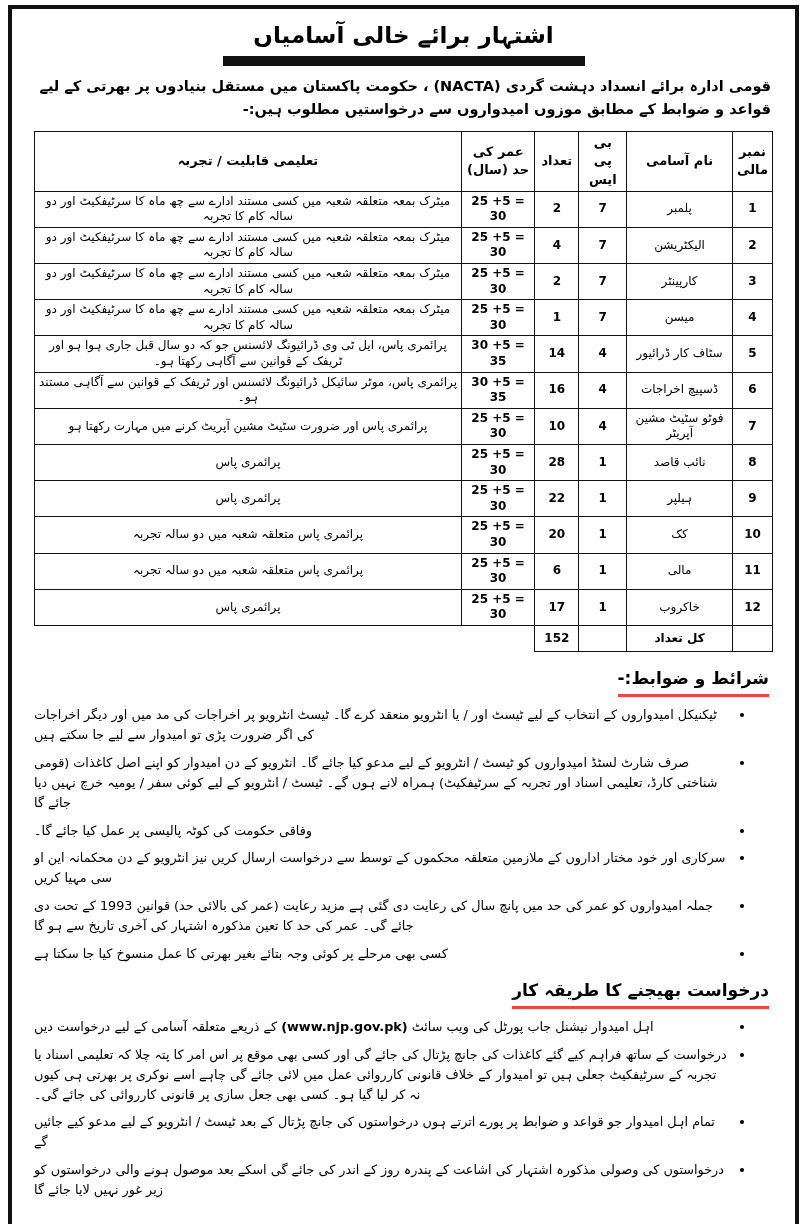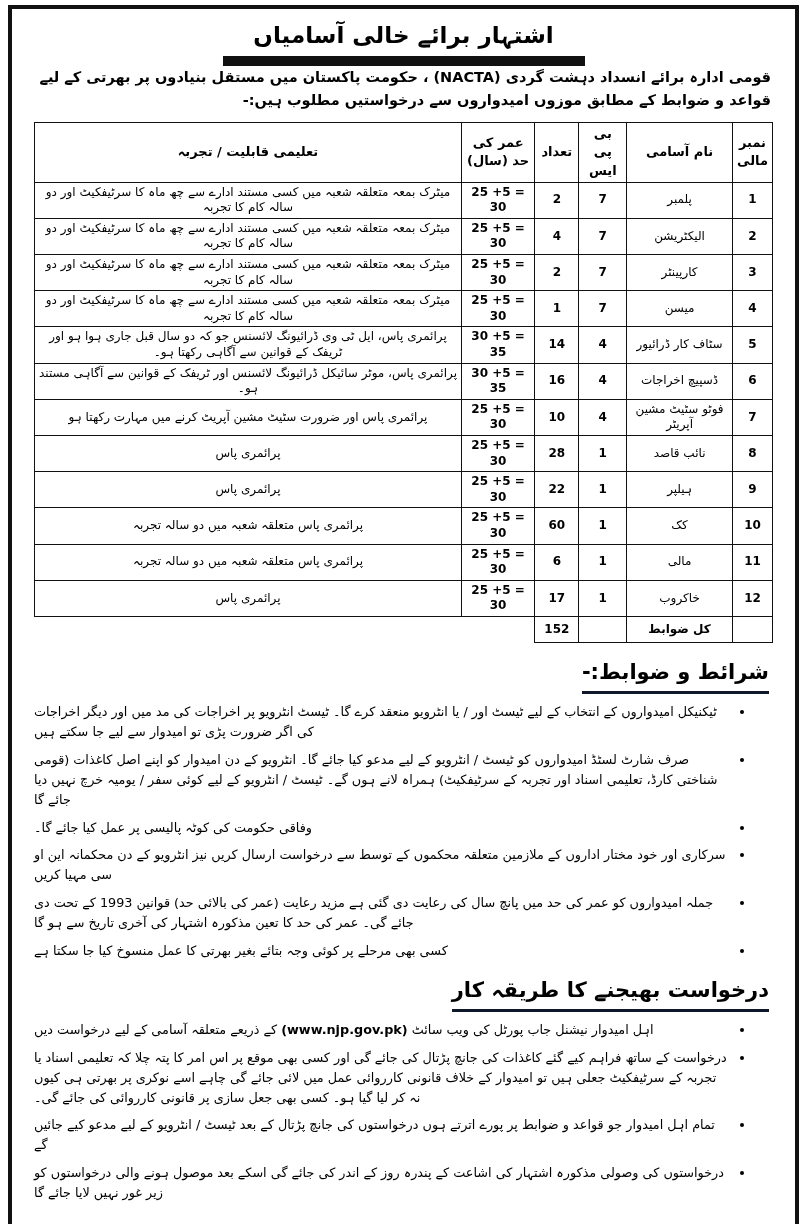--- a/index.html
+++ b/index.html
@@ -5,35 +5,35 @@
   * { box-sizing: border-box; margin: 0; padding: 0; }
   html, body { width: 807px; background: #ffffff; }
   body { height: 1224px; overflow: hidden; font-family: "DejaVu Sans", sans-serif; color: #000; }
 
   .ad { position: relative; margin: 5px 8px 0 8px; border: 4px solid #111; min-height: 1152px; padding: 8px 22px 30px 22px; background: #fff; }
 
   .title-wrap { text-align: center; margin-top: 4px; direction: rtl; }
   .ad-title { font-size: 23px; font-weight: bold; display: inline-block; line-height: 1.25; }
   .title-bar { width: 362px; height: 10px; background: #111; margin: 6px auto 0 auto; }
 
-  .intro { direction: rtl; font-size: 14.5px; font-weight: bold; margin: 0 2px 10px 2px; line-height: 1.6; }
+  .intro { direction: rtl; font-size: 14.5px; font-weight: bold; margin: 9px 2px 10px 2px; line-height: 1.6; }
 
   table.jobs { width: 100%; border-collapse: collapse; direction: rtl; }
   table.jobs th, table.jobs td { border: 1.6px solid #111; padding: 2px 4px; text-align: center; vertical-align: middle; }
   table.jobs th { font-size: 13px; font-weight: bold; height: 46px; line-height: 1.4; }
   table.jobs td { font-size: 12px; height: 27px; line-height: 1.3; }
   td.c-qual, th.h-qual { font-size: 11.2px; }
   td.c-age { font-weight: bold; font-size: 11.5px; }
   td.c-count, td.c-bps, td.c-num { font-weight: bold; font-size: 12px; }
   col.w-num { width: 4%; } col.w-name { width: 14.5%; } col.w-bps { width: 6.5%; }
   col.w-count { width: 6%; } col.w-age { width: 10%; } col.w-qual { width: 59%; }
   tr.total-row td { font-weight: bold; height: 26px; }
 
   .section-head-wrap { direction: rtl; text-align: right; margin: 14px 4px 4px 4px; }
-  .section-head { display: inline-block; font-size: 21px; font-weight: bold; border-bottom: 3px solid #0f172a; padding-bottom: 3px; line-height: 1.5; }
+  .section-head { display: inline-block; font-size: 17px; font-weight: bold; border-bottom: 3px solid #ef4444; padding-bottom: 3px; line-height: 1.5; }
 
   ul.bullets { direction: rtl; text-align: left; list-style: disc; margin: 8px 30px 4px 0; padding-right: 14px; }
   ul.bullets li { font-size: 12.8px; line-height: 1.55; margin-bottom: 8px; }
   .url { font-weight: bold; unicode-bidi: embed; }
 </style>
 </head>
 <body>
 
 <div class="ad">
 
@@ -133,21 +133,21 @@
         <td class="c-name">ہیلپر</td>
         <td class="c-bps">1</td>
         <td class="c-count">22</td>
         <td class="c-age" dir="ltr">25 +5 = 30</td>
         <td class="c-qual">پرائمری پاس</td>
       </tr>
       <tr>
         <td class="c-num">10</td>
         <td class="c-name">کک</td>
         <td class="c-bps">1</td>
-        <td class="c-count">60</td>
+        <td class="c-count">20</td>
         <td class="c-age" dir="ltr">25 +5 = 30</td>
         <td class="c-qual">پرائمری پاس متعلقہ شعبہ میں دو سالہ تجربہ</td>
       </tr>
       <tr>
         <td class="c-num">11</td>
         <td class="c-name">مالی</td>
         <td class="c-bps">1</td>
         <td class="c-count">6</td>
         <td class="c-age" dir="ltr">25 +5 = 30</td>
         <td class="c-qual">پرائمری پاس متعلقہ شعبہ میں دو سالہ تجربہ</td>
@@ -155,21 +155,21 @@
       <tr>
         <td class="c-num">12</td>
         <td class="c-name">خاکروب</td>
         <td class="c-bps">1</td>
         <td class="c-count">17</td>
         <td class="c-age" dir="ltr">25 +5 = 30</td>
         <td class="c-qual">پرائمری پاس</td>
       </tr>
       <tr class="total-row">
         <td class="c-num"></td>
-        <td class="c-name">کل ضوابط</td>
+        <td class="c-name">کل تعداد</td>
         <td class="c-bps"></td>
         <td class="c-count">152</td>
       </tr>
     </tbody>
   </table>
 
   <div class="section-head-wrap">
     <span class="section-head">شرائط و ضوابط:-</span>
   </div>
   <ul class="bullets">

